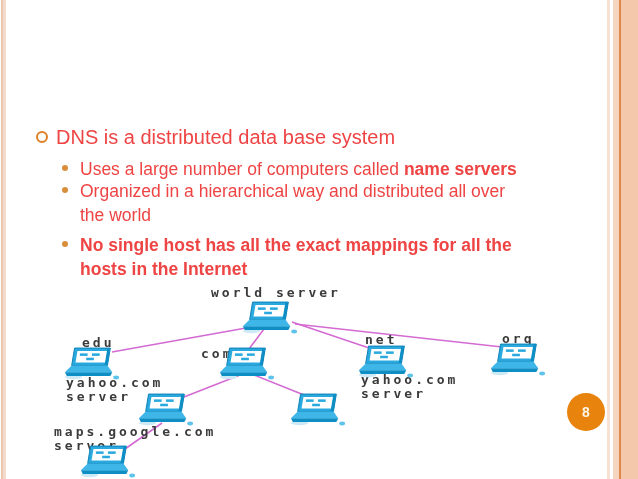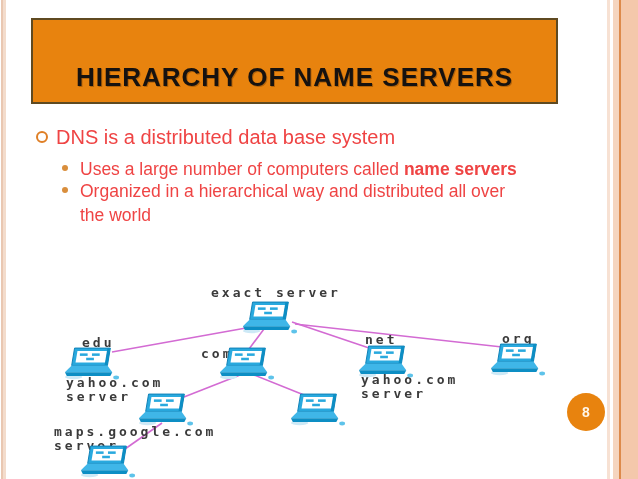--- a/index.html
+++ b/index.html
@@ -72,54 +72,58 @@
     </defs>
   </svg>
 
   <div class="vstripe" style="left:1px;width:2px;background:#E9C7B1;"></div>
   <div class="vstripe" style="left:3px;width:3px;background:#F3DCCC;"></div>
   <div class="vstripe" style="left:607px;width:3px;background:#F7E1D3;"></div>
   <div class="vstripe" style="left:613px;width:6px;background:#F5D5BF;"></div>
   <div class="vstripe" style="left:619px;width:2px;background:#DD8A4B;"></div>
   <div class="vstripe" style="left:621px;width:17px;background:#F4C8AB;"></div>
 
-  <div id="title-box">
-    <div id="title-text">HIERARCHY OF NAME SERVERS</div>
-  </div>
 
   <div class="bullet b-l1" style="top:124px;">
     <span class="ring"></span>
     <div class="btext">DNS is a distributed data base system</div>
   </div>
 
   <div class="bullet b-l2" style="top:157px;">
     <span class="dot"></span>
     <div class="btext"><span>Uses a large number of computers called </span><span class="bold-seg">name servers</span></div>
   </div>
 
   <div class="bullet b-l2" style="top:179px;">
     <span class="dot"></span>
     <div class="btext">
       <div>Organized in a hierarchical way and distributed all over</div>
       <div>the world</div>
     </div>
   </div>
 
+  <div class="bullet b-l2 b-bold" style="top:233px;">
+    <span class="dot"></span>
+    <div class="btext">
+      <div>No single host has all the exact mappings for all the</div>
+      <div>hosts in the Internet</div>
+    </div>
+  </div>
 
   <svg id="edges" viewBox="0 0 638 199">
     <line x1="246" y1="48" x2="112" y2="72" stroke="#D36BD3" stroke-width="1.6"></line>
     <line x1="264" y1="49" x2="249" y2="69" stroke="#D36BD3" stroke-width="1.6"></line>
     <line x1="292" y1="42" x2="372" y2="69" stroke="#D36BD3" stroke-width="1.6"></line>
     <line x1="295" y1="44" x2="502" y2="67" stroke="#D36BD3" stroke-width="1.6"></line>
     <line x1="240" y1="95" x2="184" y2="117" stroke="#D36BD3" stroke-width="1.6"></line>
     <line x1="254" y1="95" x2="309" y2="117" stroke="#D36BD3" stroke-width="1.6"></line>
     <line x1="162" y1="143" x2="125" y2="169" stroke="#D36BD3" stroke-width="1.6"></line>
   </svg>
 
-  <div class="node-label" style="left:211px;top:286px;">exact server</div>
+  <div class="node-label" style="left:211px;top:286px;">world server</div>
   <div class="node-label" style="left:58px;top:336px;margin-left:24px;">edu</div>
   <div class="node-label" style="left:201px;top:347px;">com</div>
   <div class="node-label" style="left:365px;top:333px;">net</div>
   <div class="node-label" style="left:502px;top:332px;">org</div>
   <div class="node-label" style="left:66px;top:376px;">
     <div>yahoo.com</div>
     <div>server</div>
   </div>
   <div class="node-label" style="left:313px;top:373px;margin-left:48px;">
     <div>yahoo.com</div>

